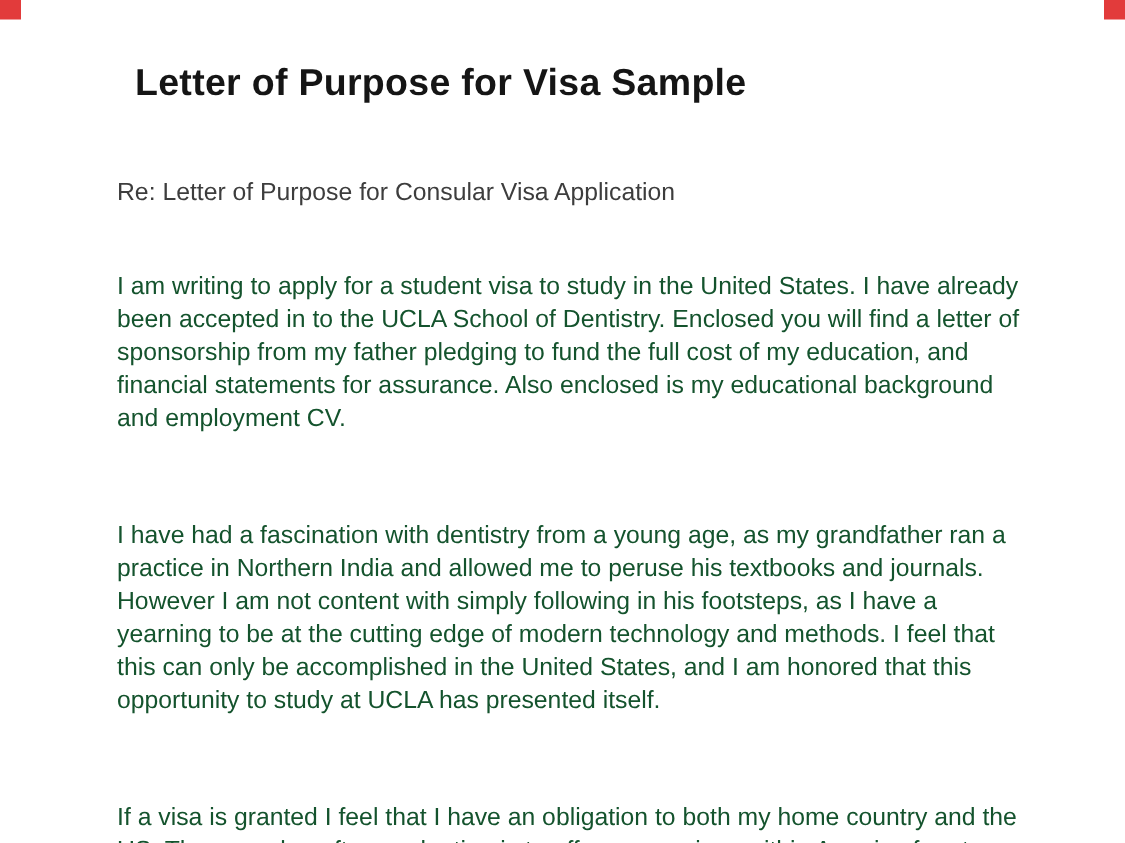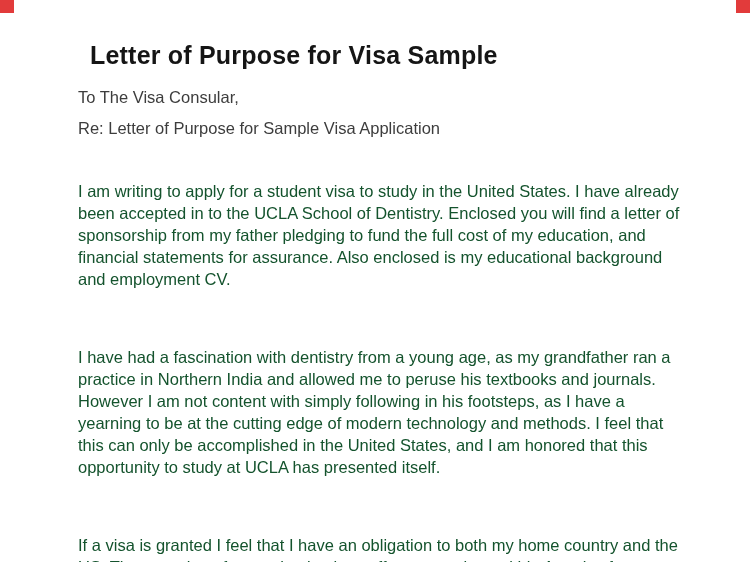--- a/index.html
+++ b/index.html
@@ -75,23 +75,22 @@
 </head>
 <body>
 
 <div class="page">
 
   <div class="corner-mark corner-left"></div>
   <div class="corner-mark corner-right"></div>
 
   <h1 class="doc-title">Letter of Purpose for Visa Sample</h1>
 
-  <p class="salutation">To The Visa Consular,</p>
 
-  <p class="subject">Re: Letter of Purpose for Sample Visa Application</p>
+  <p class="subject">Re: Letter of Purpose for Consular Visa Application</p>
 
   <div class="body-block">
     <p class="para">I am writing to apply for a student visa to study in the United States. I have already been accepted in to the UCLA School of Dentistry. Enclosed you will find a letter of sponsorship from my father pledging to fund the full cost of my education, and financial statements for assurance. Also enclosed is my educational background and employment CV.</p>
 
     <p class="para gap-large">I have had a fascination with dentistry from a young age, as my grandfather ran a practice in Northern India and allowed me to peruse his textbooks and journals. However I am not content with simply following in his footsteps, as I have a yearning to be at the cutting edge of modern technology and methods. I feel that this can only be accomplished in the United States, and I am honored that this opportunity to study at UCLA has presented itself.</p>
 
     <p class="para gap-large">If a visa is granted I feel that I have an obligation to both my home country and the US. Thus my plan after graduation is to offer my services within America for at least 10 years, before embarking on the bold task of improving standards in India. I have contacts through my grandfather to ensure that the valuable</p>
   </div>
 
 </div>

